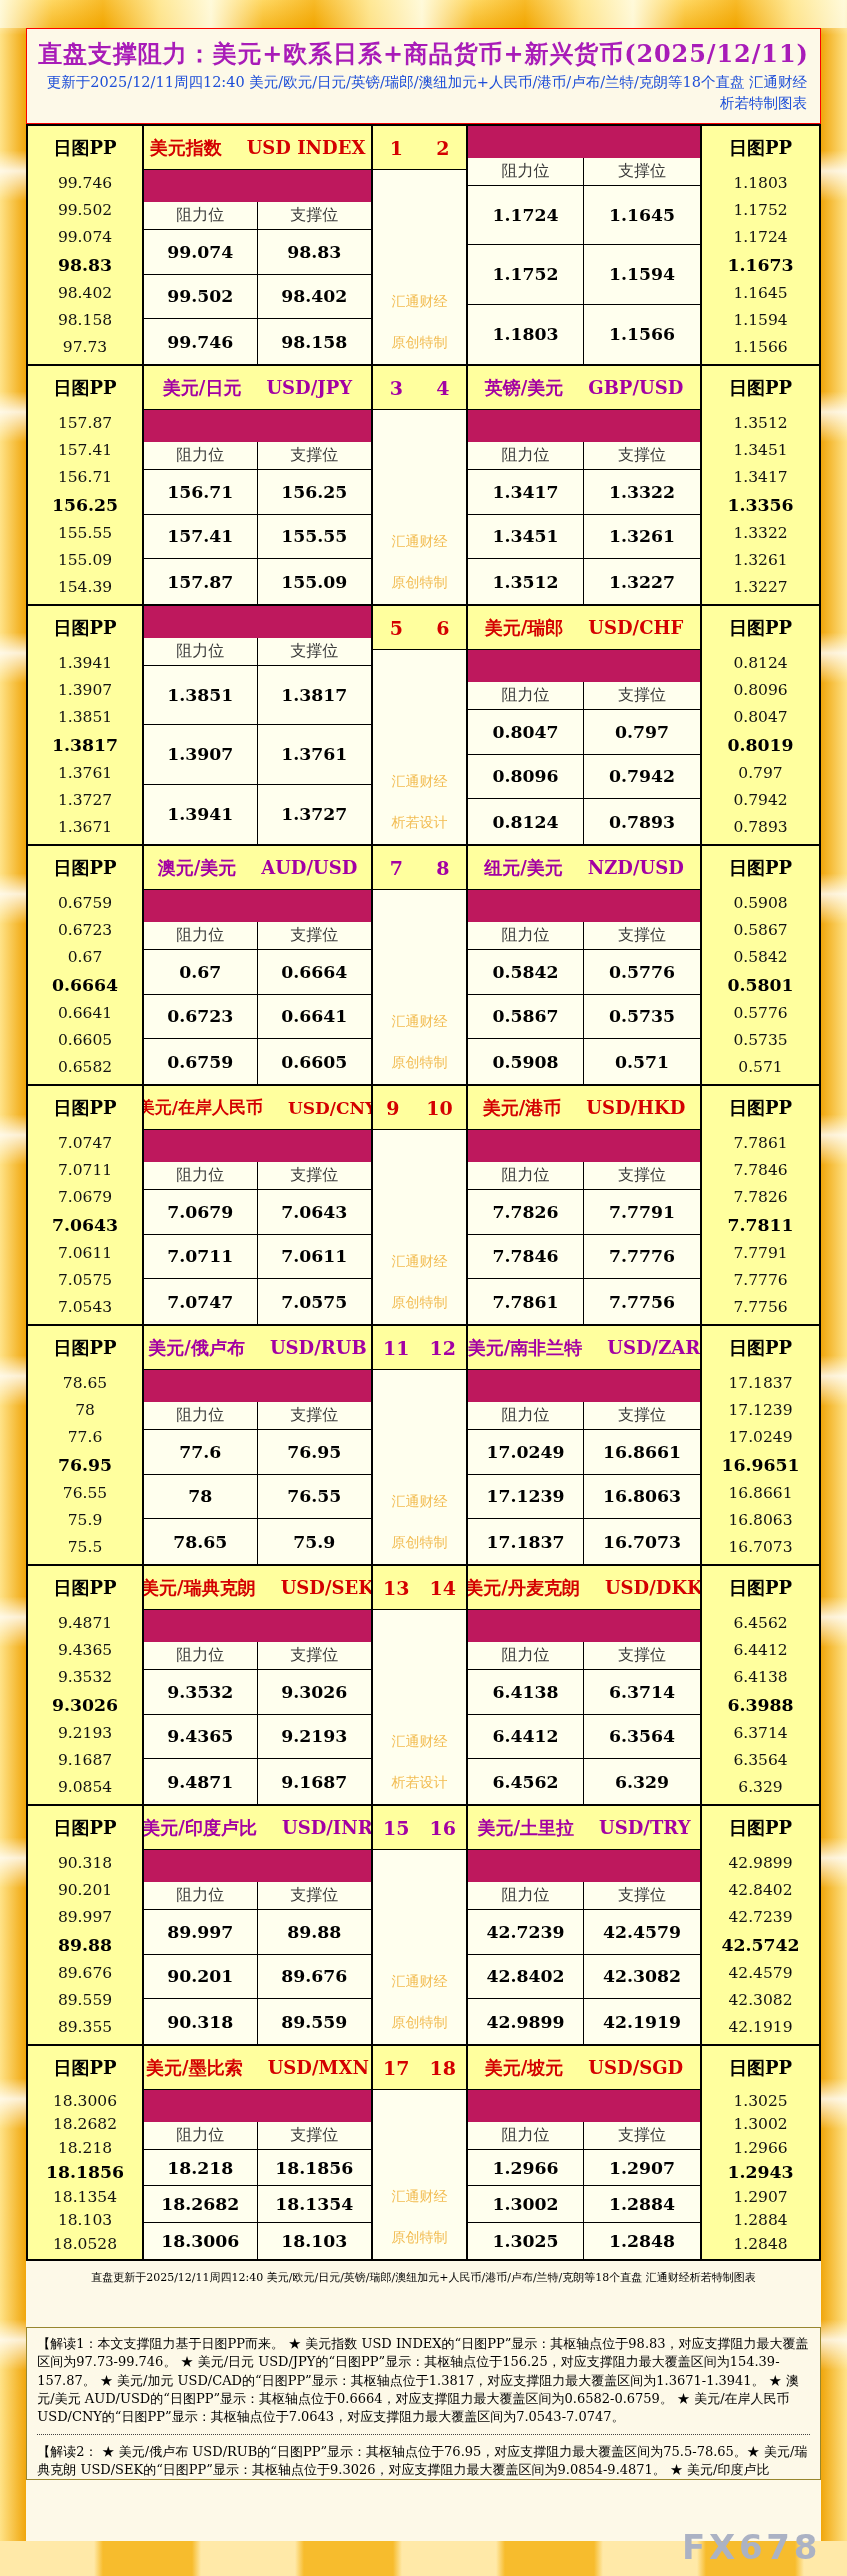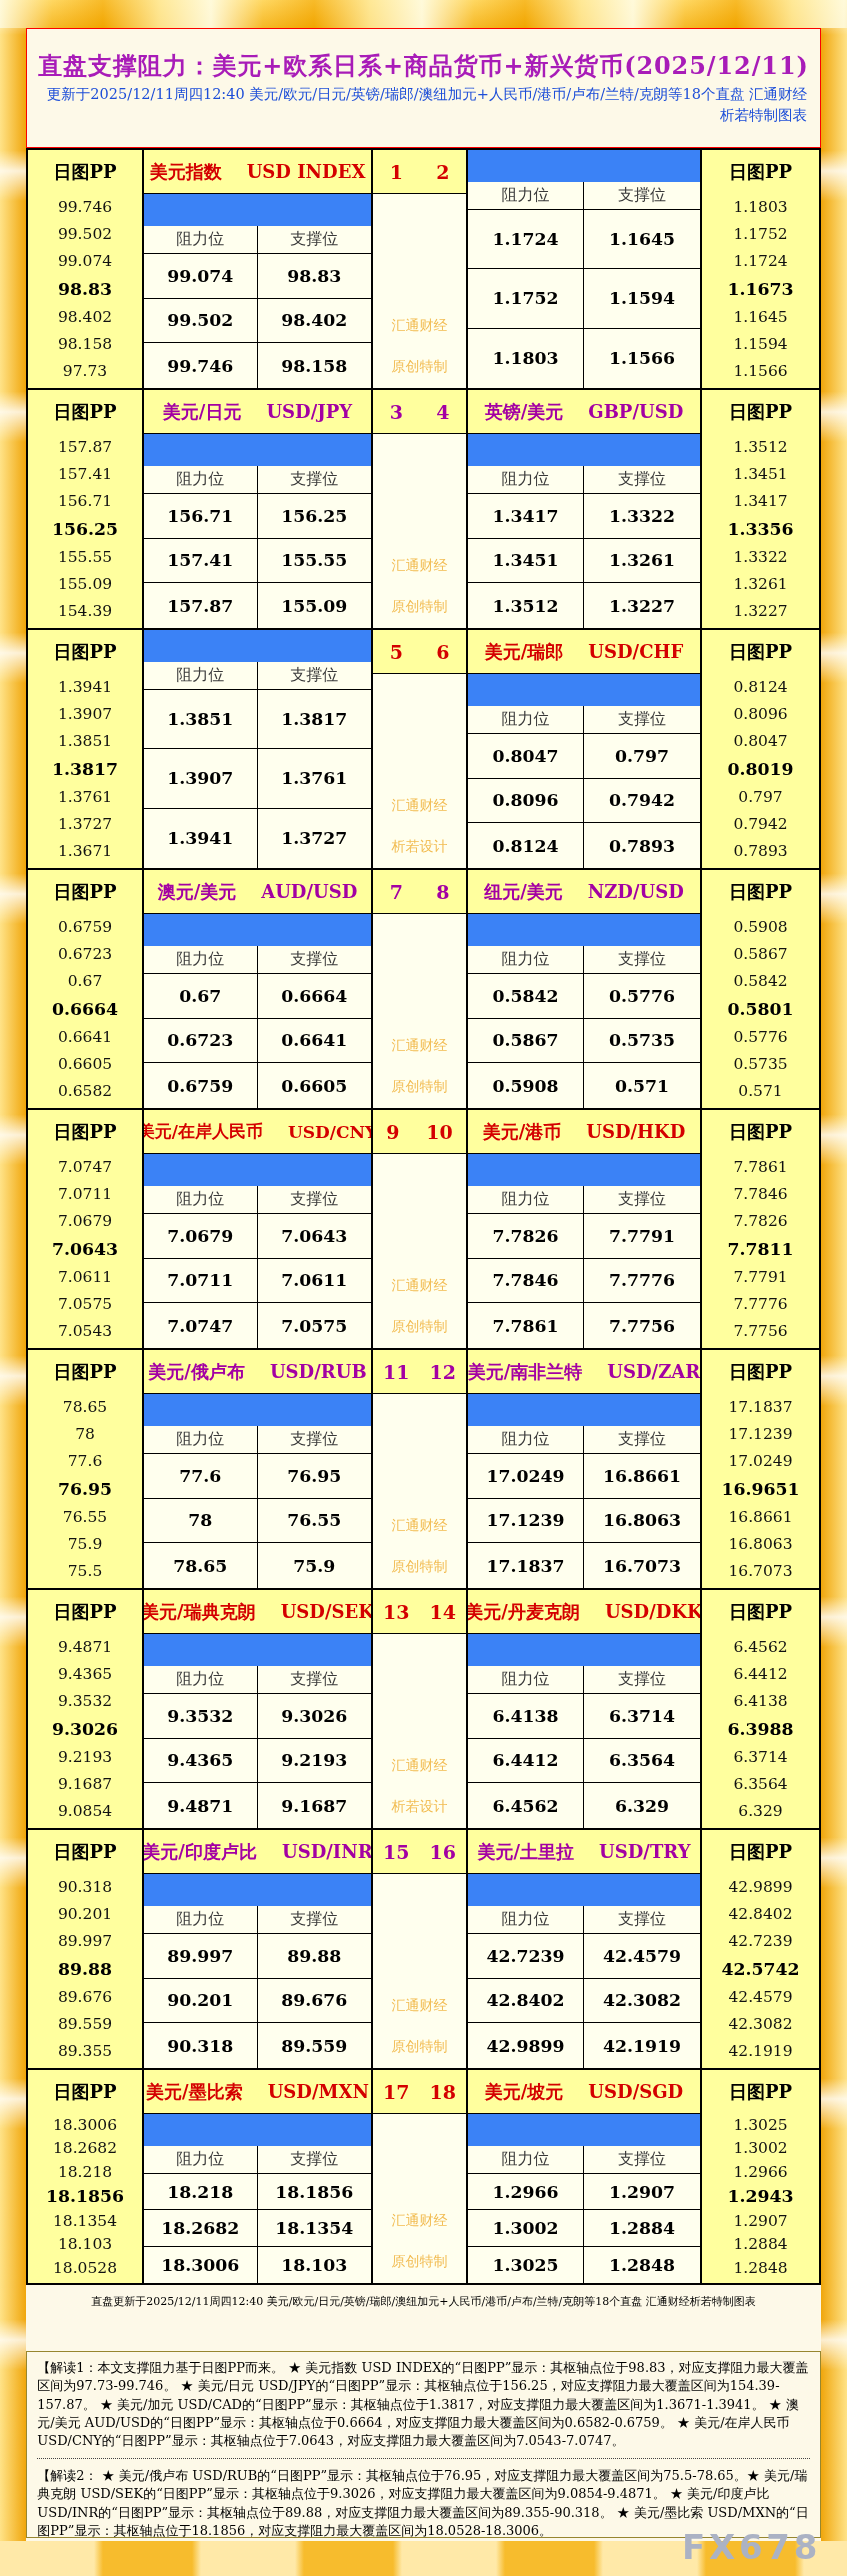--- a/index.html
+++ b/index.html
@@ -41,27 +41,27 @@
   .frame-right{right:0;background-image:
       repeating-linear-gradient(180deg,
         rgba(255,255,255,0) 0px, rgba(255,255,255,0) 9.4px,
         rgba(255,255,255,.8) 30px, rgba(255,255,255,0) 60px,
         rgba(255,255,255,0) 241px),
       linear-gradient(90deg,#F0A60C,#FFE388);
     background-position:0 141px,0 0;}
   
   .page{position:absolute;left:26px;top:28px;width:795px;z-index:4;}
   .title-box{
-    height:120px;background:#FDF9E8;border:1.9px solid #FB0000;box-sizing:border-box;
+    height:96px;background:#FDF9E8;border:1.9px solid #FB0000;box-sizing:border-box;
     display:flex;flex-direction:column;justify-content:center;gap:2px;
   }
   .main-title{text-align:center;color:#A81CB8;font-weight:bold;font-size:24px;letter-spacing:0.9px;}
   .sub-title{text-align:right;color:#1d4ed8;font-size:14.5px;line-height:1.45;padding:0 13px;}
   
-  .table{border:2.8px solid #000;box-sizing:border-box;background:#3b82f6;}
+  .table{border:2.8px solid #000;box-sizing:border-box;background:#be185d;}
   .section{
     display:grid;grid-template-columns:116px 227px 97px 232px 1fr;
     height:238px;border-bottom:2.8px solid #000;
   }
   .section:last-child{border-bottom:none;height:213px;}
   .pp-col{background:#FFFF9E;display:flex;flex-direction:column;}
   .pp-col.left{border-right:2.8px solid #000;}
   .pp-col.right{border-left:2.8px solid #000;}
   .pp-head{flex:0 0 43px;display:flex;align-items:center;justify-content:center;
     font-weight:bold;font-size:18px;color:#000;}
@@ -83,21 +83,21 @@
   .rs-grid>div:nth-last-child(-n+2){border-bottom:none;}
   .mid-col{display:flex;flex-direction:column;border-left:2.8px solid #000;border-right:2.8px solid #000;}
   .mid-head{flex:0 0 43px;background:#FFFF9E;border-bottom:1.9px solid #000;
     display:flex;align-items:center;justify-content:space-around;
     font-weight:bold;font-size:19px;}
   .mid-body{flex:1;background:#FFFFEE;display:flex;flex-direction:column;justify-content:flex-end;
     align-items:center;gap:23px;padding-bottom:12px;color:#F2BC52;font-size:14px;}
   
   .update-bar{background:#FDF9E8;text-align:center;font-size:11px;line-height:1.6;
     height:66px;padding:8.4px 15px 0;box-sizing:border-box;color:#000;}
-  .notes{background:#FDF9E8;border:0.9px solid #97862F;box-sizing:border-box;height:187px;
+  .notes{background:#FDF9E8;border:0.9px solid #97862F;box-sizing:border-box;height:153px;
     padding:6.6px 10.3px;font-size:13px;line-height:1.42;color:#000;overflow:hidden;}
   .notes .divider{border-top:0.9px dotted #444;margin:7.5px 0;height:0;}
   .fx-brand{position:absolute;right:26px;bottom:9.4px;z-index:6;
     font-family:"DejaVu Sans","Liberation Sans",sans-serif;
     font-weight:bold;font-size:34px;color:#ABB2C4;letter-spacing:3.7px;}
 </style>
 </head>
 <body>
 
 <div class="frame-top"></div>

